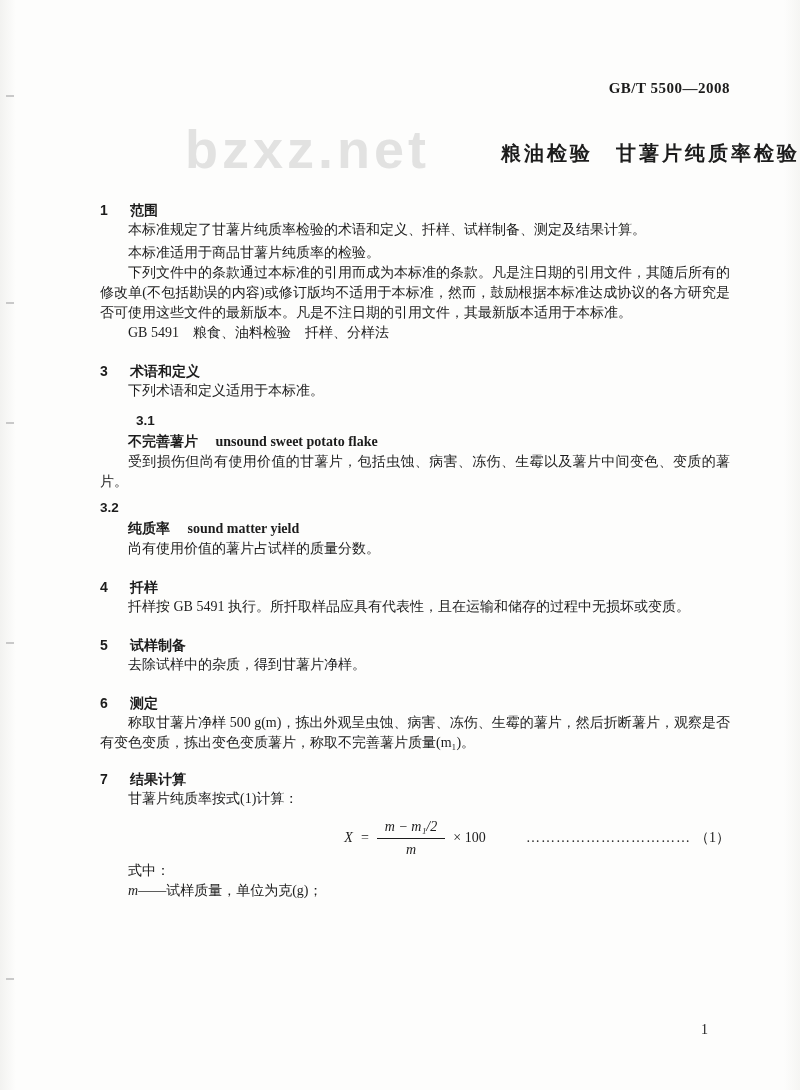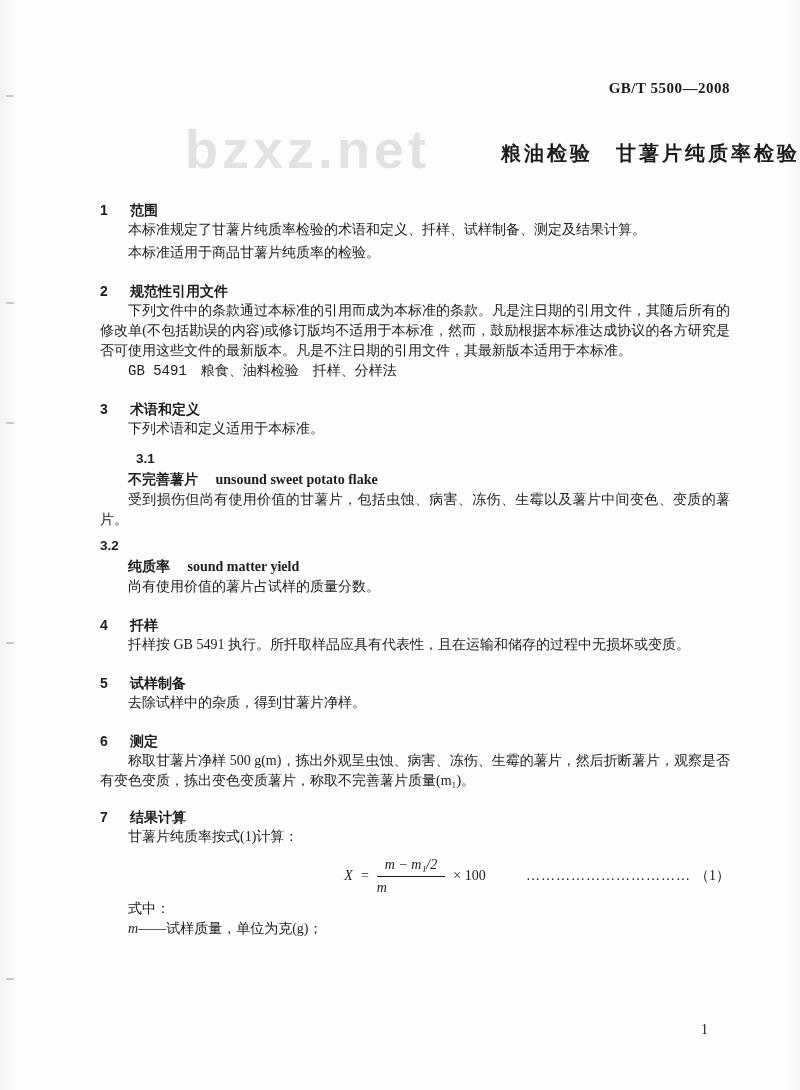--- a/index.html
+++ b/index.html
@@ -33,38 +33,38 @@
   .sec-heading {
     margin-top:18px; height:20px;
     font-family:"Liberation Sans","DejaVu Sans",sans-serif;
     font-weight:bold; font-size:14px;
   }
   .sec-heading.first { margin-top:200px; }
   .sec-heading.mt16 { margin-top:16px; }
   .sec-num { display:inline-block; min-width:26px; }
   .para { margin-top:6px; text-indent:28px; text-align:justify; }
   .para.tight { margin-top:3px; }
-  .ref-entry { margin-top:2px; text-indent:28px;font-family:Liberation Mono, monospace; }
+  .ref-entry { margin-top:2px; text-indent:28px; }
   .sub-num {
     font-family:"Liberation Sans","DejaVu Sans",sans-serif;
     font-weight:bold; font-size:13.5px;
   }
   .sub-num.mt10 { margin-top:10px;margin-left:36px; }
   .sub-num.mt6  { margin-top:6px; }
   .term-line { margin-top:2px; text-indent:28px; font-weight:bold; }
   .term-cn { font-family:"Liberation Sans","DejaVu Sans",sans-serif; }
   .term-en { margin-left:14px; font-family:"Liberation Serif","DejaVu Serif",serif; }
   .term-def { margin-top:2px; text-indent:28px; text-align:justify; }
   .formula-row {
     position:relative; margin-top:6px; height:46px;
     display:flex; align-items:center; justify-content:center;
   }
   .f-var { font-style:italic; }
   .f-eq { margin:0 8px; }
-  .frac { display:inline-block; font-style:italic; vertical-align:middle; }
+  .frac { display:inline-block; text-align:center; font-style:italic; vertical-align:middle; }
   .frac .fnum { display:block; padding:0 8px 1px 8px; border-bottom:1px solid #1c1c1c; }
   .frac .fden { display:block; padding-top:1px; }
   .f-times { margin-left:8px; }
   .formula-tail {
     position:absolute; right:0; top:50%; transform:translateY(-50%);
     display:flex; align-items:center;
   }
   .dots { letter-spacing:1px; color:#2a2a2a; }
   .f-label { margin-left:4px; }
   .where { margin-top:6px; text-indent:28px; }
@@ -98,24 +98,20 @@
 
   <div class="content">
 
     <div class="sec-heading first">
       <span class="sec-num">1</span>
       <span class="sec-title">范围</span>
     </div>
     <p class="para">本标准规定了甘薯片纯质率检验的术语和定义、扦样、试样制备、测定及结果计算。</p>
     <p class="para tight">本标准适用于商品甘薯片纯质率的检验。</p>
 
-    <div class="sec-heading">
-      <span class="sec-num">2</span>
-      <span class="sec-title">规范性引用文件</span>
-    </div>
     <p class="para">下列文件中的条款通过本标准的引用而成为本标准的条款。凡是注日期的引用文件，其随后所有的修改单(不包括勘误的内容)或修订版均不适用于本标准，然而，鼓励根据本标准达成协议的各方研究是否可使用这些文件的最新版本。凡是不注日期的引用文件，其最新版本适用于本标准。</p>
     <p class="ref-entry">GB 5491　粮食、油料检验　扦样、分样法</p>
 
     <div class="sec-heading">
       <span class="sec-num">3</span>
       <span class="sec-title">术语和定义</span>
     </div>
     <p class="para">下列术语和定义适用于本标准。</p>
 
     <p class="sub-num mt10">3.1</p>

